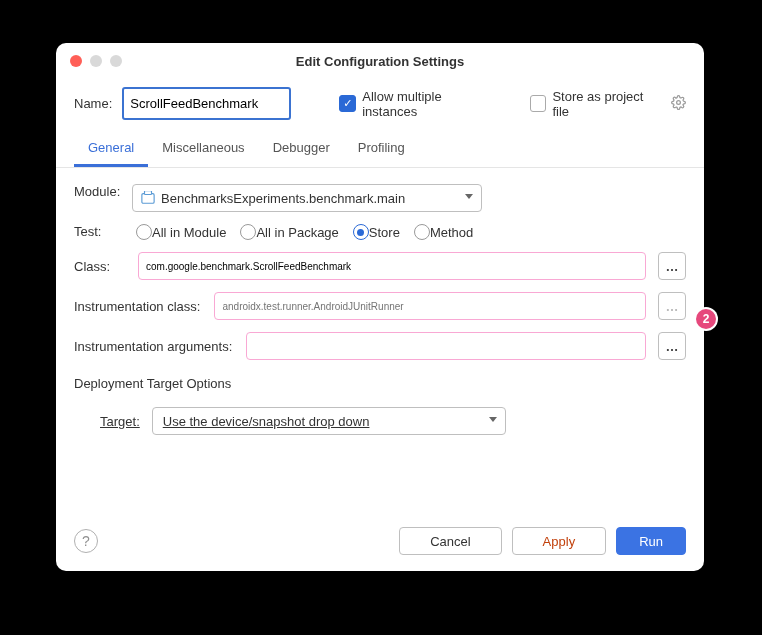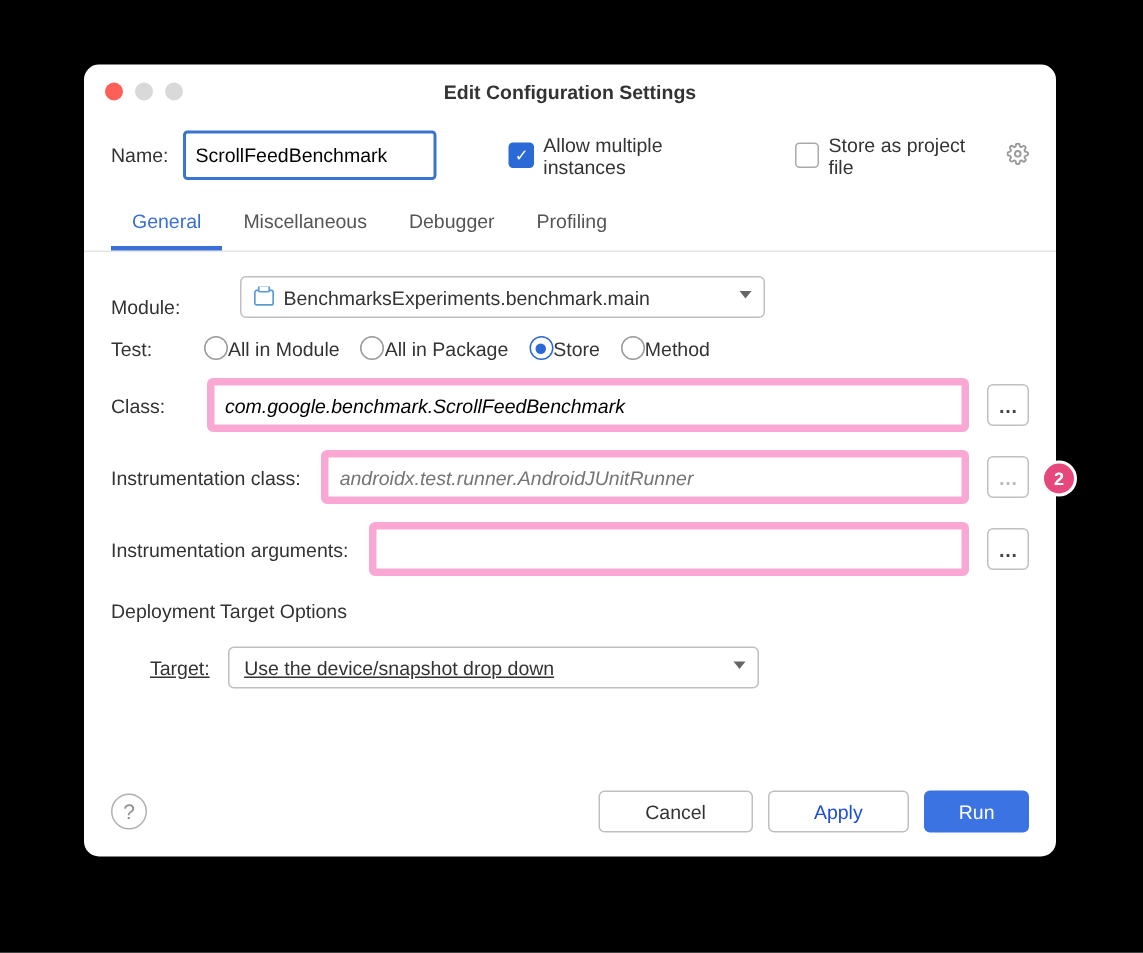--- a/index.html
+++ b/index.html
@@ -16,46 +16,46 @@
   .lbl{color:#333;}
   .name-input{width:153px;height:25px;border:2px solid #3b73d1;border-radius:3px;background:#fff;padding:2px 6px;font-size:13px;outline:none;}
   .chk{display:flex;align-items:center;gap:6px;}
   .cbox{width:15px;height:15px;border:1px solid #aaa;border-radius:3px;background:#fff;display:flex;align-items:center;justify-content:center;font-size:11px;color:#fff;}
   .cbox.checked{background:#2a69d6;border-color:#2a69d6;}
   .gearicon{color:#999;margin-left:2px;}
   .tabs{display:flex;padding:0 18px;border-bottom:1px solid #e5e5e5;gap:0;}
   .tab{padding:8px 14px 9px 14px;color:#555;cursor:pointer;border-bottom:3px solid transparent;}
   .tab.active{color:#3a6fd8;border-bottom-color:#3a6fd8;}
   .form{padding:16px 18px 0 18px;display:flex;flex-direction:column;gap:12px;}
-  .frow{display:flex;align-items:flex-end;}
+  .frow{display:flex;align-items:flex-start;}
   .fl{width:58px;color:#333;}
   .select{flex:0 0 318px;height:26px;border:1px solid #bfbfbf;border-radius:4px;background:#fff;display:flex;align-items:center;padding:0 22px 0 8px;position:relative;gap:6px;}
   .select .caret{position:absolute;right:8px;top:9px;border-left:4px solid transparent;border-right:4px solid transparent;border-top:5px solid #666;}
   .modicon{width:14px;height:14px;display:inline-block;}
   .radiogrp{display:flex;align-items:center;gap:14px;}
   .radio{display:flex;align-items:center;gap:0;}
   .rdot{width:14px;height:14px;border:1px solid #9a9a9a;border-radius:50%;display:flex;align-items:center;justify-content:center;background:#fff;}
   .rdot.sel{border-color:#2a69d6;}
   .rdot.sel::after{content:"";width:7px;height:7px;border-radius:50%;background:#2a69d6;}
-  .txt-input{height:26px;border:5px solid #f9a8d4;border-radius:4px;padding:0 7px;font-size:13px;background:#fff;font-style:italic;}
+  .txt-input{height:26px;border:1px solid #f9a8d4;border-radius:4px;padding:0 7px;font-size:10px;background:#fff;}
   .txt-input.full{flex:1;}
   .txt-input.dis{color:#b5b5b5;background:#fff;}
   .btn-ell{width:26px;height:26px;border:1px solid #bfbfbf;border-radius:4px;background:#fff;display:flex;align-items:center;justify-content:center;color:#444;font-weight:bold;margin-left:6px;}
   .btn-ell.dis{color:#bbb;}
   .frow2{display:flex;align-items:center;gap:6px;}
   .frow2 .lbl2{flex:0 0 auto;margin-right:8px;}
   .section-h{color:#333;margin-top:4px;}
   .targetrow{display:flex;align-items:center;padding-left:26px;gap:12px;margin-top:4px;text-decoration:underline;}
   .targetsel{width:320px;height:26px;border:1px solid #bfbfbf;border-radius:4px;display:flex;align-items:center;padding:0 22px 0 10px;position:relative;background:#fff;}
   .targetsel .caret{position:absolute;right:8px;top:9px;border-left:4px solid transparent;border-right:4px solid transparent;border-top:5px solid #666;}
   .footer{margin-top:auto;display:flex;align-items:center;padding:14px 18px 16px 18px;gap:10px;border-top:0;}
   .help{width:22px;height:22px;border:1.5px solid #b0b0b0;border-radius:50%;display:flex;align-items:center;justify-content:center;color:#909090;font-size:14px;}
   .spacer{flex:1;}
   .btn{height:26px;padding:0 30px;border:1px solid #bfbfbf;border-radius:4px;background:#fff;color:#333;display:flex;align-items:center;}
-  .btn.disabled{color:#1d4ed8;text-align:right;}
+  .btn.disabled{color:#c2410c;text-align:right;}
   .btn.primary{background:#3b73e3;border-color:#3b73e3;color:#fff;padding:0 22px;}
   .badge{position:absolute;right:-12px;top:266px;width:20px;height:20px;border-radius:50%;background:#e6487c;color:#fff;font-size:12px;display:flex;align-items:center;justify-content:center;font-weight:600;box-shadow:0 0 0 2px #fff;}
 </style>
 </head>
 <body>
 
 <div class="stage">
   <div class="window">
     <div class="titlebar">
       <div class="traffic">
@@ -90,21 +90,21 @@
     <div class="tabs">
       <div class="tab active">General</div>
       <div class="tab">Miscellaneous</div>
       <div class="tab">Debugger</div>
       <div class="tab">Profiling</div>
     </div>
 
     <div class="form">
       <div class="frow">
         <span class="fl">Module:</span>
-        <div class="select" style="margin-left:28px;">
+        <div class="select" style="">
           <span class="modicon">
             <svg width="14" height="14" viewBox="0 0 16 16">
                 <rect x="1" y="3" width="14" height="11" rx="1.5" fill="none" stroke="#5b9bd5" stroke-width="1.3"></rect>
                 <rect x="4" y="-0.5" width="8" height="4.5" rx="1" fill="#fff" stroke="#5b9bd5" stroke-width="1.3"></rect>
               </svg>
           </span>
           <span>BenchmarksExperiments.benchmark.main</span>
           <div class="caret"></div>
         </div>
       </div>

